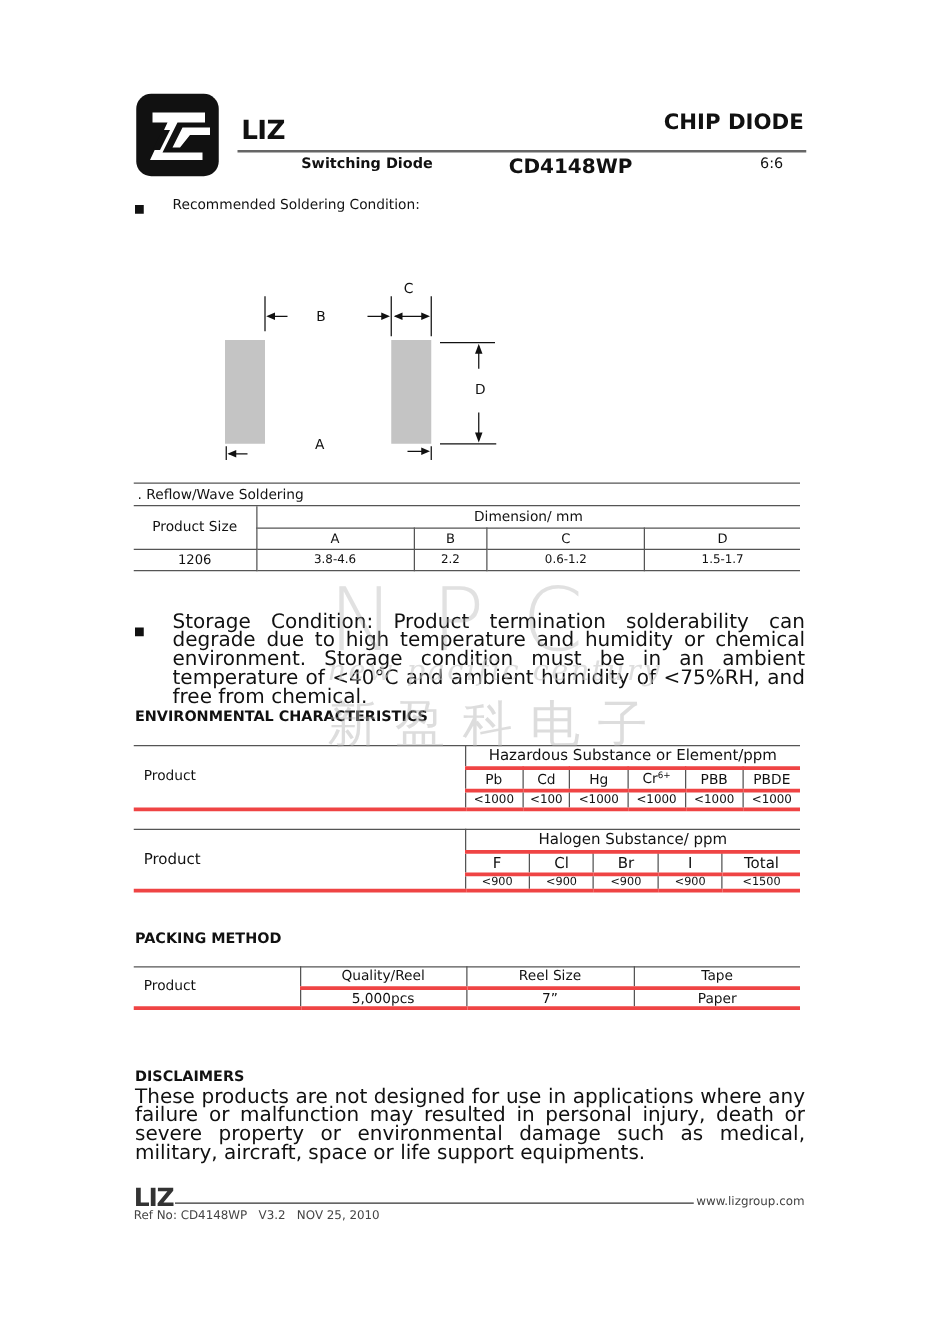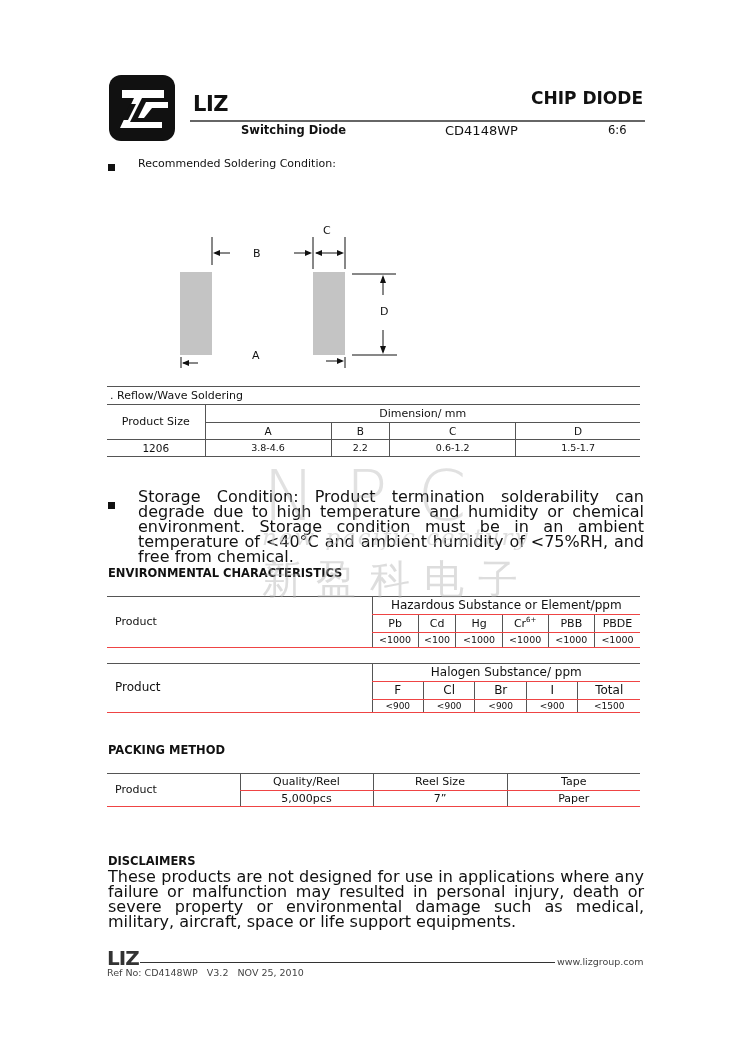--- a/index.html
+++ b/index.html
@@ -7,36 +7,36 @@
   body { position: relative; font-family: "DejaVu Sans", sans-serif; color: #111; }
 
   .abs { position: absolute; }
 
   
   .logo { left: 108px; top: 74px; width: 68px; height: 68px; }
   .brand { left: 193px; top: 92px; font-size: 21px; font-weight: bold; letter-spacing: -0.5px; color: #111; }
   .doc-type { right: 107px; top: 88px; font-size: 17px; font-weight: bold; color: #111; }
   .header-rule { left: 190px; top: 120px; width: 455px; height: 2px; background: #666; }
   .subtitle { left: 241px; top: 123px; font-size: 11.5px; font-weight: bold; }
-  .part-no { left: 407px; top: 123px; font-size: 13px; font-weight: normal; margin-left: 38px; }
+  .part-no { left: 407px; top: 123px; font-size: 16px; font-weight: bold; }
   .page-no { left: 608px; top: 123px; font-size: 11.5px; }
 
   .bullet { width: 7px; height: 7px; background: #111; display: inline-block; }
   .section-line { font-size: 11px; }
 
   
   table { border-collapse: collapse; position: absolute; font-family: "DejaVu Sans", sans-serif; }
   td { text-align: center; color: #111; }
   .hline { position: absolute; height: 1px; background: #555; }
 
   .t1 { left: 107px; top: 405px; width: 533px; font-size: 10.5px; }
   .t1 td { border-right: 1px solid #555; border-bottom: 1px solid #555; height: 17px; }
   .t1 tr td:last-child { border-right: none; }
 
-  .t2 td, .t3 td, .t4 td { border-left: 1px solid #555; border-bottom: 1px solid #ef4444; }
+  .t2 td, .t3 td, .t4 td { border-left: 1px solid #555; border-bottom: 3px solid #ef4444; }
   .t2 td.first, .t3 td.first, .t4 td.first { border-left: none; text-align: left; padding-left: 8px; }
 
   .t2 { left: 107px; top: 596px; width: 533px; }
   .t3 { left: 107px; top: 663px; width: 533px; }
   .t4 { left: 107px; top: 773px; width: 533px; }
 
   .heading { font-size: 11.5px; font-weight: bold; }
   .para { font-size: 16px; line-height: 15px; text-align: justify; }
 
   .watermark { color: rgba(150,150,150,0.45); pointer-events: none; }

